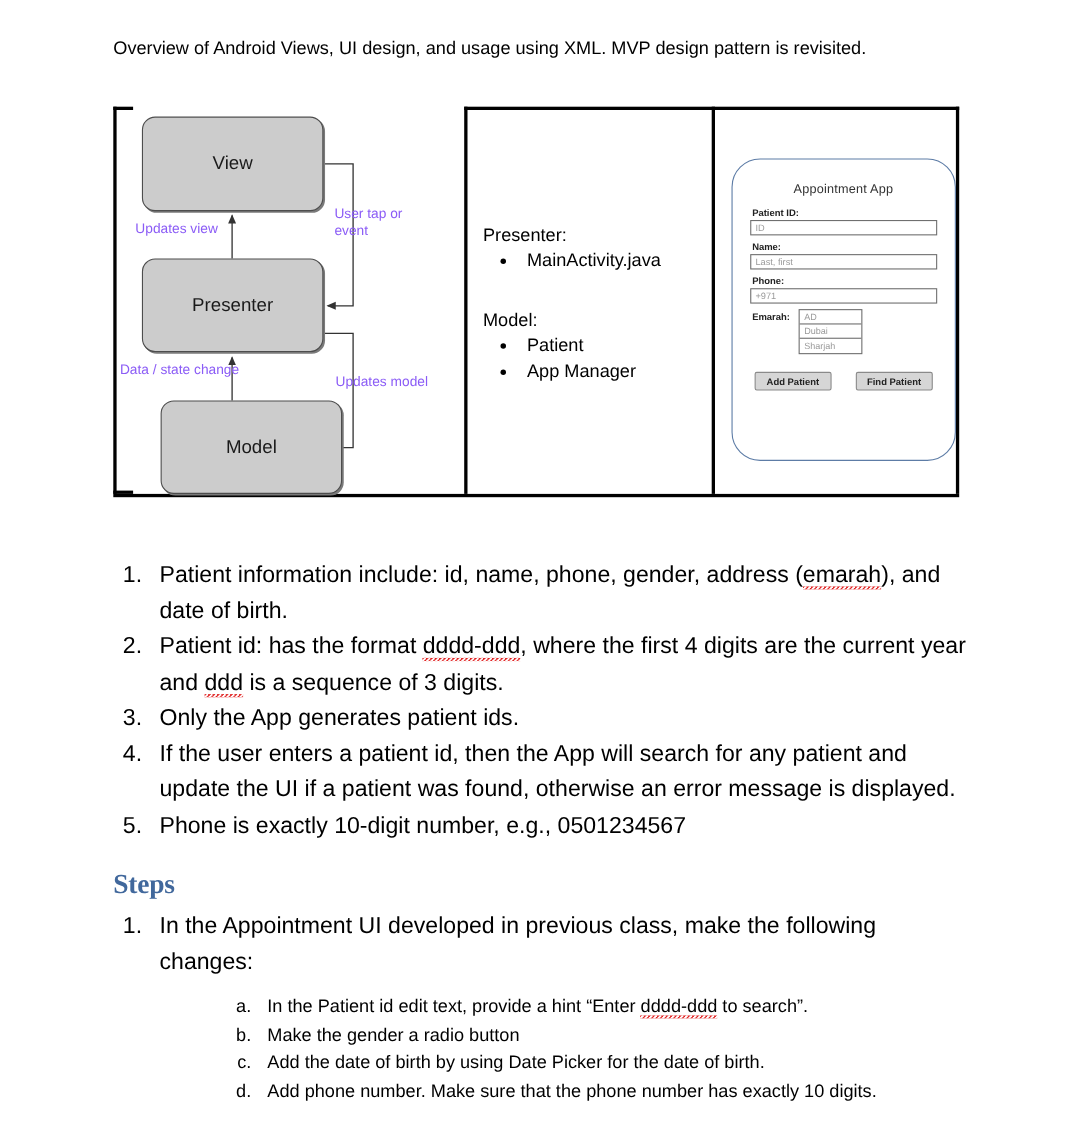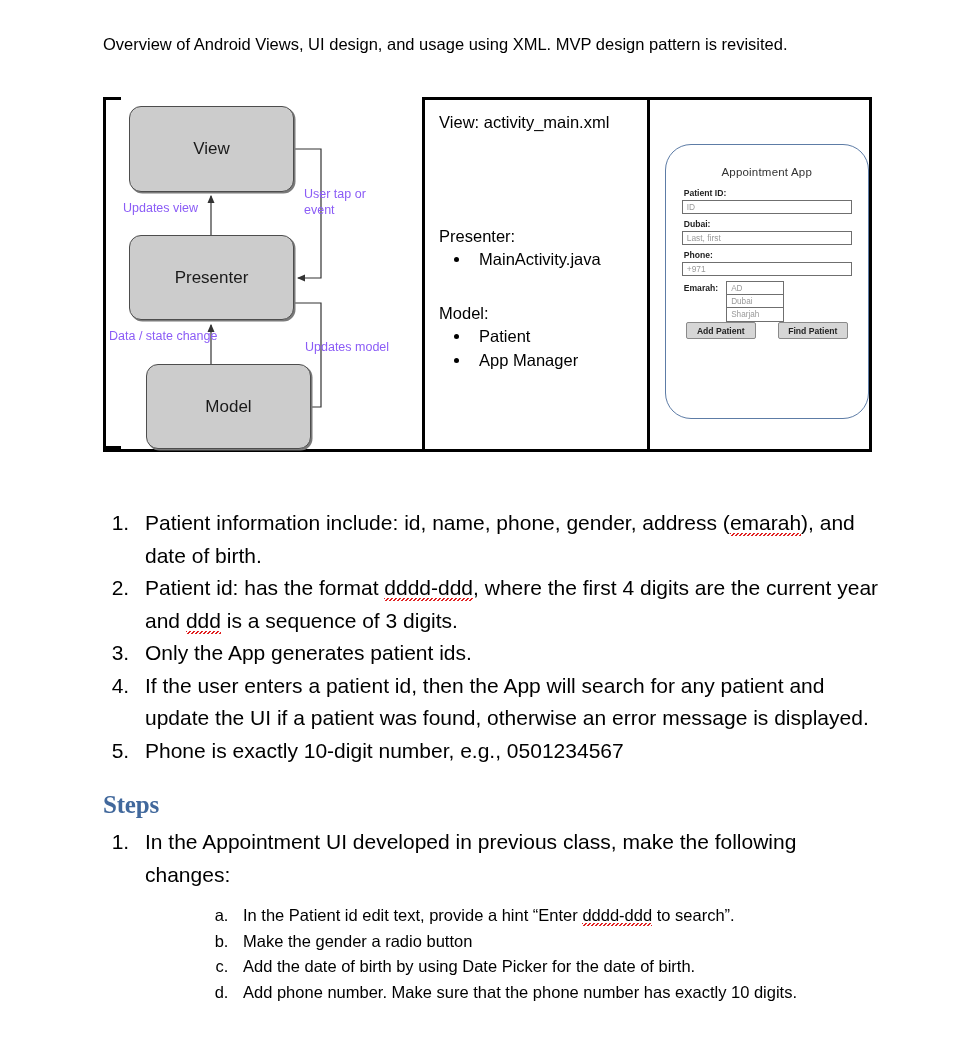--- a/index.html
+++ b/index.html
@@ -140,21 +140,21 @@
     font-size: 8.6px; font-weight: bold; color:#222;
     margin: 2px 8px 0 2px;
   }
   .emarah-list { border: 1px solid #6f6f6f; width: 58px; }
   .emarah-item {
     height: 13px; display:flex; align-items:center; padding-left:4px;
     font-size: 8.2px; color:#9a9a9a;
     border-bottom: 1px solid #6f6f6f;
   }
   .emarah-item:last-child { border-bottom: none; }
-  .btn-row { display:flex; gap: 22px; padding: 0 4px; }
+  .btn-row { display:flex; gap: 22px; margin-top: 16px; padding: 0 4px; }
   .mock-btn {
     flex: 1;
     height: 17px;
     background: #d6d6d6;
     border: 1px solid #8a8a8a;
     border-radius: 2px;
     display:flex; align-items:center; justify-content:center;
     font-size: 8.6px; font-weight: bold; color:#222;
   }
 
@@ -226,21 +226,20 @@
         <div class="lbl lbl-data-state">Data / state change</div>
         <div class="lbl lbl-user-tap">
           <span>User tap or</span><br>
           <span>event</span>
         </div>
         <div class="lbl lbl-updates-model">Updates model</div>
       </div>
     </div>
 
     <div class="cell cell-text">
-      <div class="c2-title">View: activity_main.xml</div>
       <div class="sp-big"></div>
       <div class="c2-head">Presenter:</div>
       <ul class="c2-list">
         <li>MainActivity.java</li>
       </ul>
       <div class="sp-mid"></div>
       <div class="c2-head">Model:</div>
       <ul class="c2-list">
         <li>Patient</li>
         <li>App Manager</li>
@@ -248,21 +247,21 @@
     </div>
 
     <div class="cell cell-mock">
       <div class="mock-frame">
         <div class="mock-title">Appointment App</div>
         <div class="mock-body">
 
           <div class="fld-label">Patient ID:</div>
           <div class="fld-box">ID</div>
 
-          <div class="fld-label">Dubai:</div>
+          <div class="fld-label">Name:</div>
           <div class="fld-box">Last,  first</div>
 
           <div class="fld-label">Phone:</div>
           <div class="fld-box">+971</div>
 
           <div class="emarah-row">
             <div class="emarah-label">Emarah:</div>
             <div class="emarah-list">
               <div class="emarah-item">AD</div>
               <div class="emarah-item">Dubai</div>

